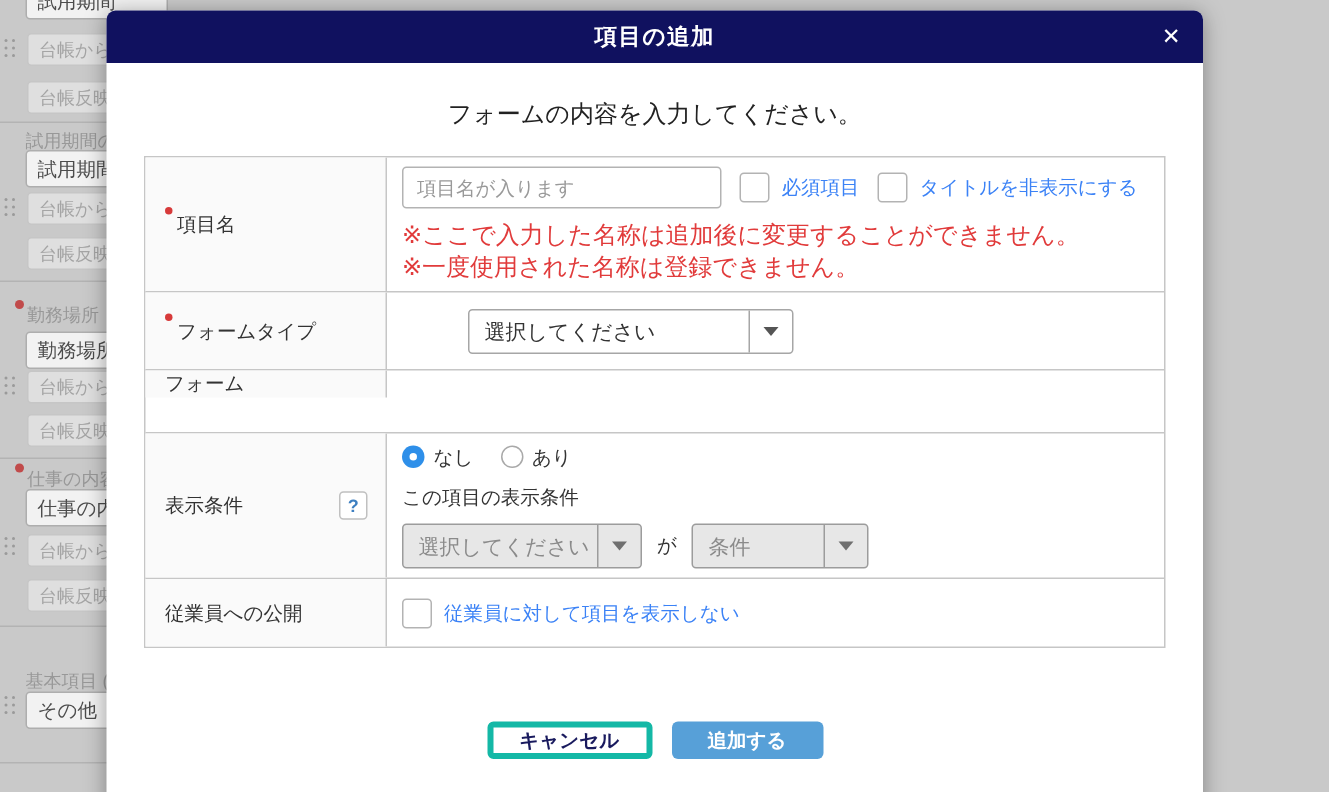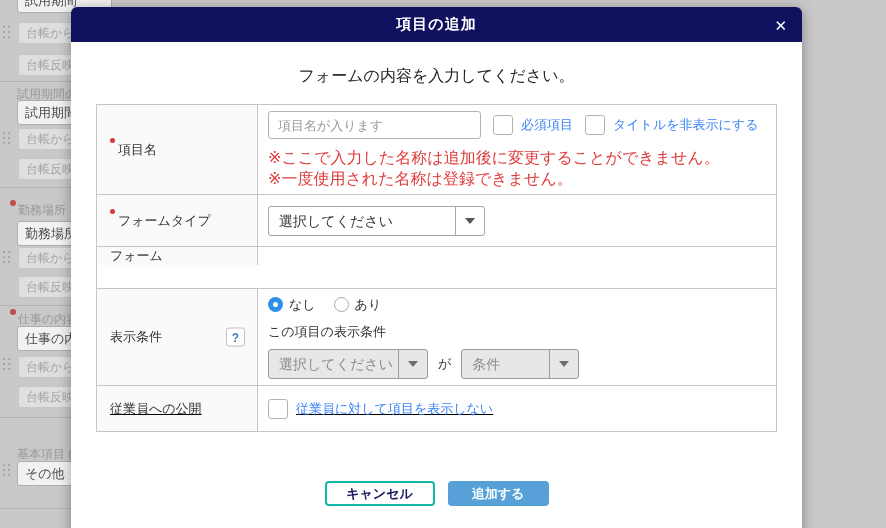--- a/index.html
+++ b/index.html
@@ -49,33 +49,33 @@
     position:absolute; right:15px; top:50%; transform:translateY(-50%);
     color:#fff; font-size:15px; cursor:pointer; line-height:1;
   }
   .modal-instruction { text-align:center; margin-top:24px; font-size:16px; color:#222; }
 
   
   .form-table {
     margin:17px 25px 0 25px; border:1px solid #c6c6c6; width:681px;
   }
   .frow { display:flex; border-bottom:1px solid #c6c6c6; }
-  .frow:last-child { border-bottom:none;text-decoration:underline; }
+  .frow:last-child { border-bottom:none; }
   .fcell-label {
     width:161px; min-width:161px; background:#fafafa; border-right:1px solid #c6c6c6;
     display:flex; align-items:center; padding-left:13px; font-size:13px; color:#333;
     position:relative;
   }
   .fcell-content { flex:1; display:flex; flex-direction:column; justify-content:center; }
   .req-dot {
     width:5px; height:5px; border-radius:50%; background:#d73a3a;
     margin-right:3px; align-self:center; position:relative; top:-9px;
   }
   .row-name    { height:90px; }
-  .row-type    { height:52px; }
+  .row-type    { height:52px;gap:44px; }
   .row-form    { height:42px;flex-direction:column; }
   .row-cond    { height:97px; }
   .row-visible { height:45px; }
 
   .line1 { display:flex; align-items:center; padding-left:10px; margin-top:1px; }
   .txt-input {
     width:213px; height:28px; border:1px solid #b3b3b3; border-radius:3px;
     font-size:13px; color:#333; padding:0 9px; outline:none;
     font-family:"Liberation Sans","DejaVu Sans",sans-serif;
   }
@@ -123,21 +123,21 @@
   .radio-gap { width:18px; }
   .sub-label { font-size:13px; color:#333; padding-left:10px; margin-top:9px; }
   .cond-line { display:flex; align-items:center; padding-left:10px; margin-top:8px; }
   .cond-connector { font-size:13px; color:#333; margin:0 10px; }
 
   .vis-line { display:flex; align-items:center; padding-left:10px; }
 
   
   .modal-footer { display:flex; justify-content:center; align-items:center; margin-top:49px; gap:13px; }
   .btn-cancel {
-    width:110px; height:25px; background:#fff; border:2px solid #14b8a6;
+    width:110px; height:25px; background:#fff; border:4px solid #14b8a6;
     border-radius:4px; color:#191a5e; font-size:13px; font-weight:bold;
     cursor:pointer; font-family:inherit; line-height:1;
   }
   .btn-submit {
     width:101px; height:25px; background:#57a0d8; border:none;
     border-radius:4px; color:#fff; font-size:13px; font-weight:bold;
     cursor:pointer; font-family:inherit; line-height:1;
   }
 </style>
 </head>

